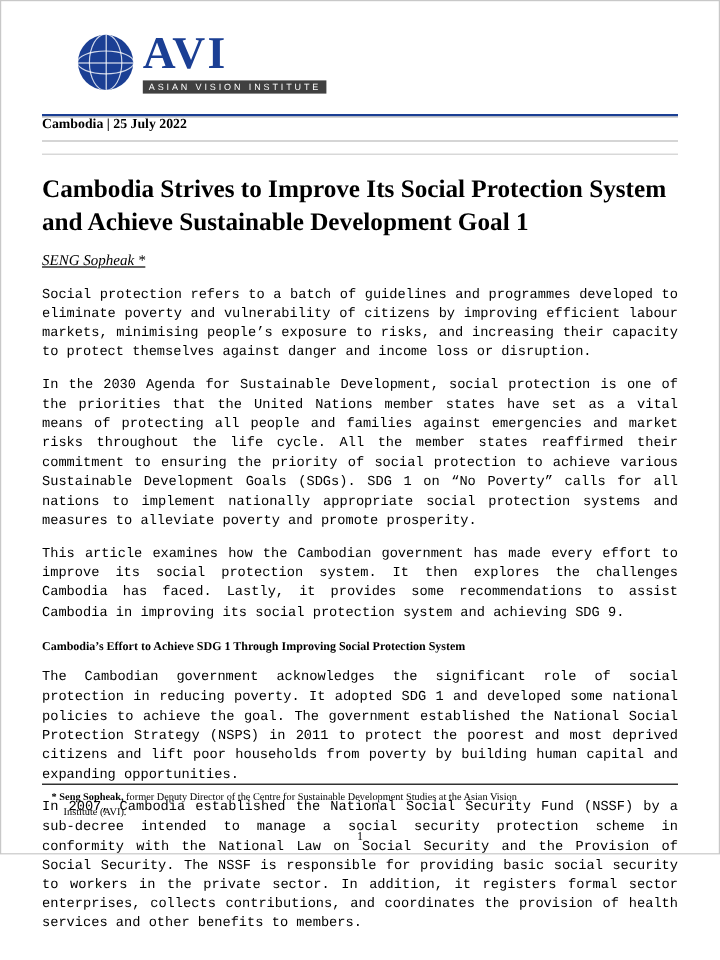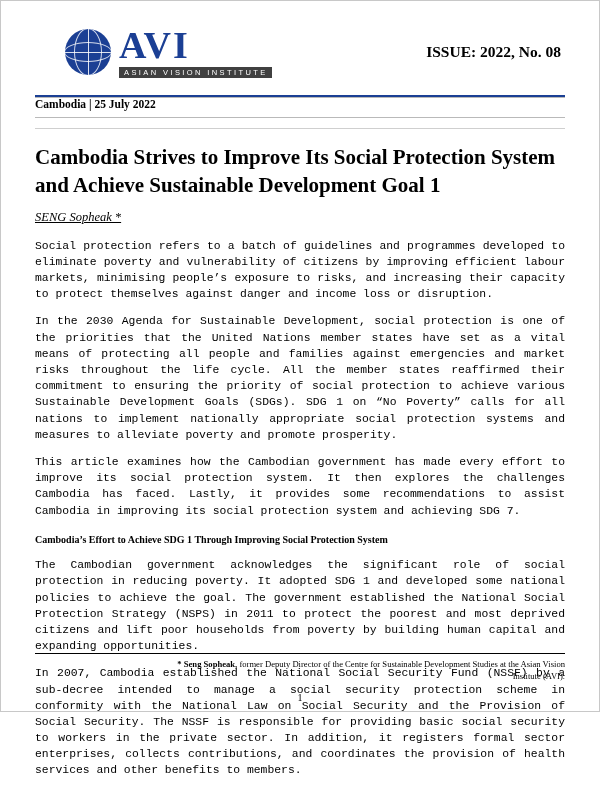--- a/index.html
+++ b/index.html
@@ -163,21 +163,20 @@
     line-height: 1.35;
     margin: 14px 0 11px 0;
   }
 
   
   .footnote-wrap {
     position: absolute;
     left: 34px;
     right: 34px;
     bottom: 28px;
-    text-align: right;
   }
   .footnote-rule {
     border: none;
     border-top: 1.6px solid #000000;
     margin: 0 0 5px 0;
   }
   .footnote {
     font-family: "Liberation Serif", serif;
     font-size: 8.6px;
     line-height: 1.38;
@@ -210,38 +209,37 @@
     <div class="logo-block">
       <div class="globe">
         <span class="ring r1"></span>
         <span class="ring r2"></span>
       </div>
       <div class="brand-text">
         <div class="brand-name">AVI</div>
         <div class="brand-sub">ASIAN VISION INSTITUTE</div>
       </div>
     </div>
-    <div class="issue">ISSUE: 2022, No. 08</div>
   </div>
 
   <hr class="rule-thick">
   <hr class="rule-thin">
 
   <div class="dateline">Cambodia | 25 July 2022</div>
 
   <hr class="rule-thin">
 
   <hr class="divider-grey">
 
   <h1 class="article-title">Cambodia Strives to Improve Its Social Protection System and Achieve Sustainable Development Goal 1</h1>
   <div class="author">SENG Sopheak *</div>
 
   <p class="body">Social protection refers to a batch of guidelines and programmes developed to eliminate poverty and vulnerability of citizens by improving efficient labour markets, minimising people’s exposure to risks, and increasing their capacity to protect themselves against danger and income loss or disruption.</p>
   <p class="body">In the 2030 Agenda for Sustainable Development, social protection is one of the priorities that the United Nations member states have set as a vital means of protecting all people and families against emergencies and market risks throughout the life cycle. All the member states reaffirmed their commitment to ensuring the priority of social protection to achieve various Sustainable Development Goals (SDGs). SDG 1 on “No Poverty” calls for all nations to implement nationally appropriate social protection systems and measures to alleviate poverty and promote prosperity.</p>
-  <p class="body">This article examines how the Cambodian government has made every effort to improve its social protection system. It then explores the challenges Cambodia has faced. Lastly, it provides some recommendations to assist Cambodia in improving its social protection system and achieving SDG 7.</p>
+  <p class="body">This article examines how the Cambodian government has made every effort to improve its social protection system. It then explores the challenges Cambodia has faced. Lastly, it provides some recommendations to assist Cambodia in improving its social protection system and achieving SDG 9.</p>
 
   <h2 class="section">Cambodia’s Effort to Achieve SDG 1 Through Improving Social Protection System</h2>
 
   <p class="body">The Cambodian government acknowledges the significant role of social protection in reducing poverty. It adopted SDG 1 and developed some national policies to achieve the goal. The government established the National Social Protection Strategy (NSPS) in 2011 to protect the poorest and most deprived citizens and lift poor households from poverty by building human capital and expanding opportunities.</p>
   <p class="body">In 2007, Cambodia established the National Social Security Fund (NSSF) by a sub-decree intended to manage a social security protection scheme in conformity with the National Law on Social Security and the Provision of Social Security. The NSSF is responsible for providing basic social security to workers in the private sector. In addition, it registers formal sector enterprises, collects contributions, and coordinates the provision of health services and other benefits to members.</p>
 
   <div class="footnote-wrap">
     <hr class="footnote-rule">
     <div class="footnote">
       <span class="name">* Seng Sopheak,</span><span> former Deputy Director of the Centre for Sustainable Development Studies at the Asian Vision</span>

